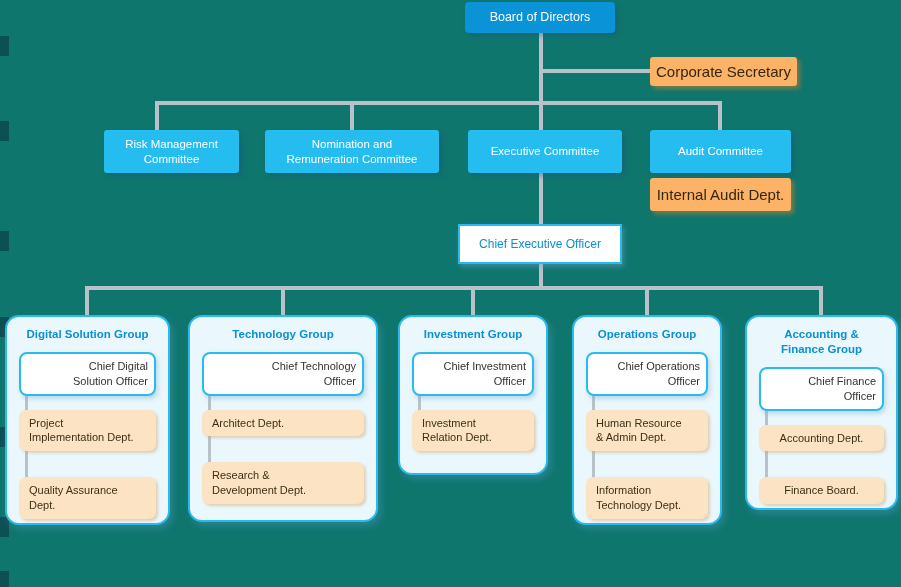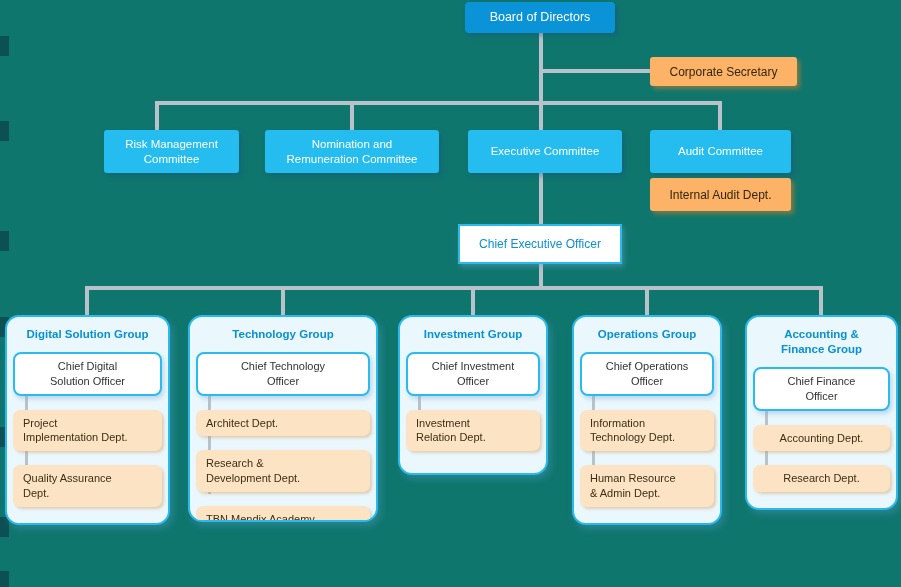--- a/index.html
+++ b/index.html
@@ -11,46 +11,46 @@
   .line{background:#b9c2ca;}
   .edge-mark{left:0;width:9px;height:20px;background:#0d5054;}
   .cyan-box{
     background:#25bcef;color:#ffffff;display:flex;align-items:center;justify-content:center;
     text-align:center;font-size:11.5px;line-height:1.3;border-radius:3px;
     box-shadow:3px 3px 5px rgba(25,80,125,.38);white-space:pre-line;
   }
   .board{background:#0a93d6;font-size:12.5px;font-weight:500;border-radius:4px;}
   .orange-box{
     background:#fcb267;color:#33270f;display:flex;align-items:center;justify-content:center;
-    text-align:center;font-size:12px;border-radius:3px;white-space:pre-line;
+    text-align:center;font-size:15px;border-radius:3px;white-space:pre-line;
     box-shadow:3px 3px 4px rgba(205,130,40,.55);
   }
   .white-box{
     background:#ffffff;border:2px solid #2abaec;border-radius:0;color:#0a90d4;
     display:flex;align-items:center;justify-content:center;text-align:center;
     font-size:12px;font-weight:500;box-shadow:2px 3px 5px rgba(110,165,210,.45);white-space:pre-line;
   }
   .panel{
     background:#eaf7fd;border:2px solid #2abaec;border-radius:14px;
-    box-shadow:3px 4px 7px rgba(90,160,210,.35);padding:8px 6px;overflow:hidden;
+    box-shadow:3px 4px 7px rgba(90,160,210,.35);padding:8px 12px;overflow:hidden;
   }
   .panel-title{
     color:#0a90d4;font-weight:bold;font-size:11.5px;text-align:center;
     margin:2px 0 10px;white-space:pre-line;line-height:1.3;position:relative;z-index:1;
   }
   .spine{position:absolute;left:18px;top:48px;bottom:26px;width:3px;background:#b9c2ca;z-index:0;}
   .chief{
     background:#ffffff;border:2px solid #2abaec;border-radius:8px;
-    padding:5px 6px;text-align:center;font-size:11px;color:#333333;margin:0 0 14px;
+    padding:5px 6px;text-align:right;font-size:11px;color:#333333;margin:0 0 14px;
     box-shadow:2px 3px 4px rgba(120,170,210,.4);position:relative;z-index:1;
     white-space:pre-line;line-height:1.35;
   }
   .dept{
     background:#fbe3c4;border-radius:7px;padding:6px 10px;font-size:11px;color:#3d2f15;
-    margin:0 0 14px;box-shadow:2px 2px 3px rgba(205,160,100,.45);
+    margin:0 0 26px;box-shadow:2px 2px 3px rgba(205,160,100,.45);
     position:relative;z-index:1;white-space:pre-line;line-height:1.35;
   }
   .dept.center{text-align:center;}
 </style>
 </head>
 <body>
 
 <div class="stage">
 
   <div class="abs edge-mark" style="top:36px"></div>
@@ -120,29 +120,29 @@
 Officer</div>
     <div class="dept">Investment
 Relation Dept.</div>
   </div>
 
   <div class="abs panel" style="left:572px;top:315px;width:150px;height:210px">
     <div class="spine"></div>
     <div class="panel-title">Operations Group</div>
     <div class="chief">Chief Operations
 Officer</div>
+    <div class="dept">Human Resource
+&amp; Admin Dept.</div>
     <div class="dept">Information
 Technology Dept.</div>
-    <div class="dept">Human Resource
-&amp; Admin Dept.</div>
   </div>
 
   <div class="abs panel" style="left:745px;top:315px;width:153px;height:195px">
     <div class="spine" style="top:62px"></div>
     <div class="panel-title">Accounting &amp;
 Finance Group</div>
     <div class="chief">Chief Finance
 Officer</div>
     <div class="dept center">Accounting Dept.</div>
-    <div class="dept center">Research Dept.</div>
+    <div class="dept center">Finance Board.</div>
   </div>
 
 </div>
 
 </body></html>

